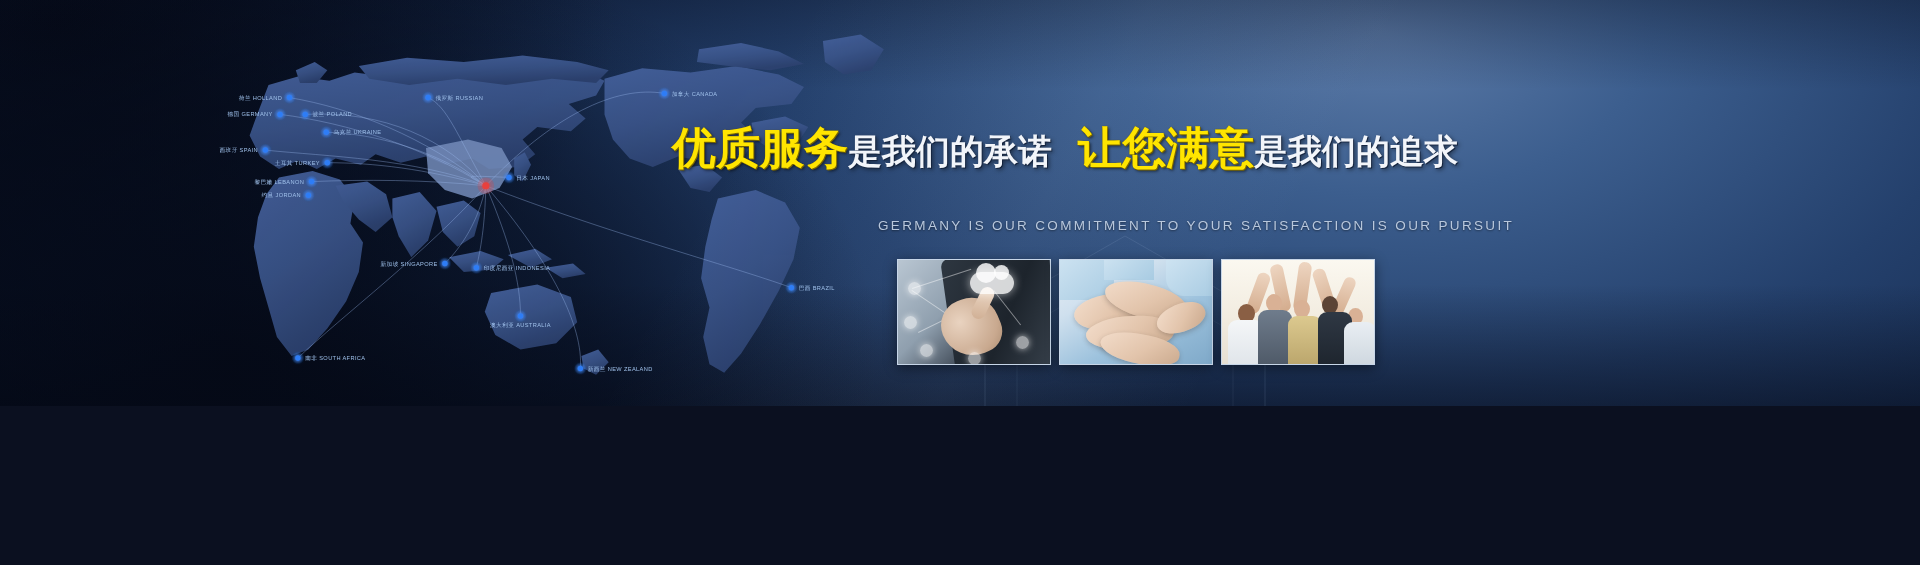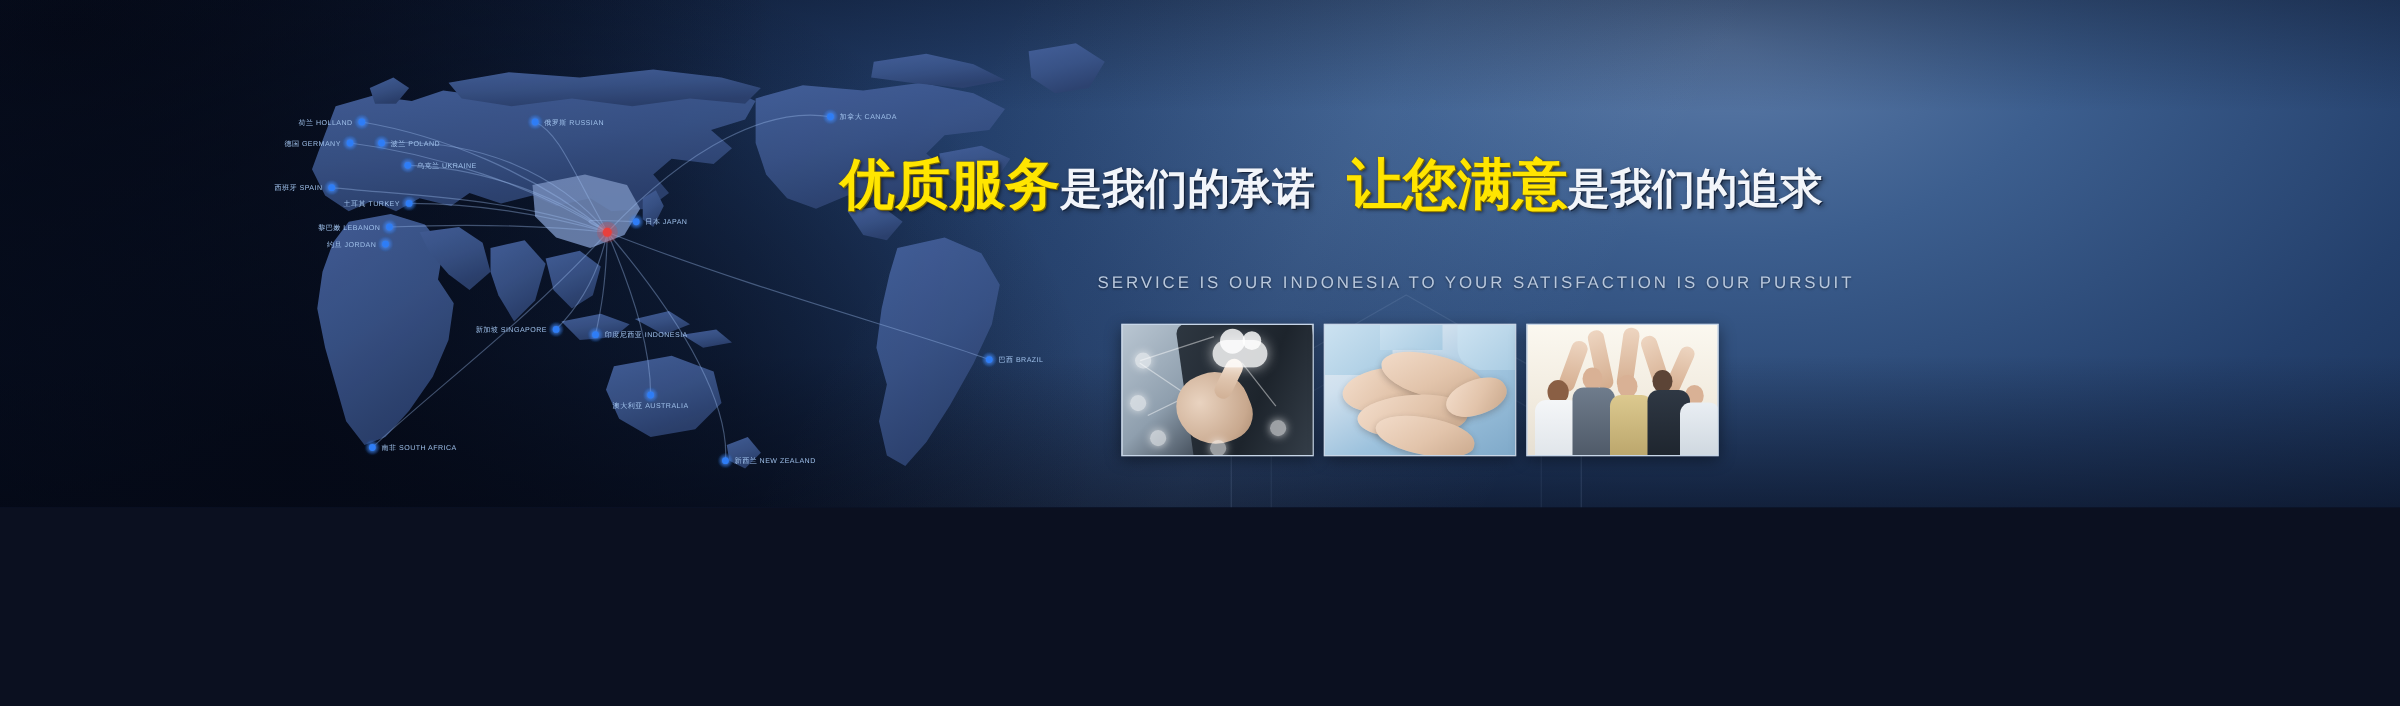--- a/index.html
+++ b/index.html
@@ -265,21 +265,21 @@
     <svg viewBox="0 0 300 330" preserveAspectRatio="none">
       <polygon points="150,6 290,86 290,244 150,324 10,244 10,86" fill="none" stroke="#9ab4d8" stroke-opacity=".30" stroke-width="1"></polygon>
       <polygon points="150,40 258,102 258,228 150,290 42,228 42,102" fill="none" stroke="#9ab4d8" stroke-opacity=".18" stroke-width="1"></polygon>
     </svg>
   </div>
 
   <div id="headline">
     <span class="y">优质服务</span><span class="w">是我们的承诺</span><span class="gap"></span><span class="y">让您满意</span><span class="w">是我们的追求</span>
   </div>
 
-  <div id="subhead">SERVICE IS OUR INDONESIA TO YOUR SATISFACTION IS OUR PURSUIT</div>
+  <div id="subhead">GERMANY IS OUR COMMITMENT TO YOUR SATISFACTION IS OUR PURSUIT</div>
 
   <div id="photos">
 
     <div class="photo p1">
       <div class="inner">
         <div class="suit"></div>
         <div class="ln" style="left:14px;top:28px;width:62px;transform:rotate(-18deg);"></div>
         <div class="ln" style="left:14px;top:30px;width:58px;transform:rotate(34deg);"></div>
         <div class="ln" style="left:20px;top:72px;width:56px;transform:rotate(-26deg);"></div>
         <div class="ln" style="left:96px;top:30px;width:44px;transform:rotate(52deg);"></div>

